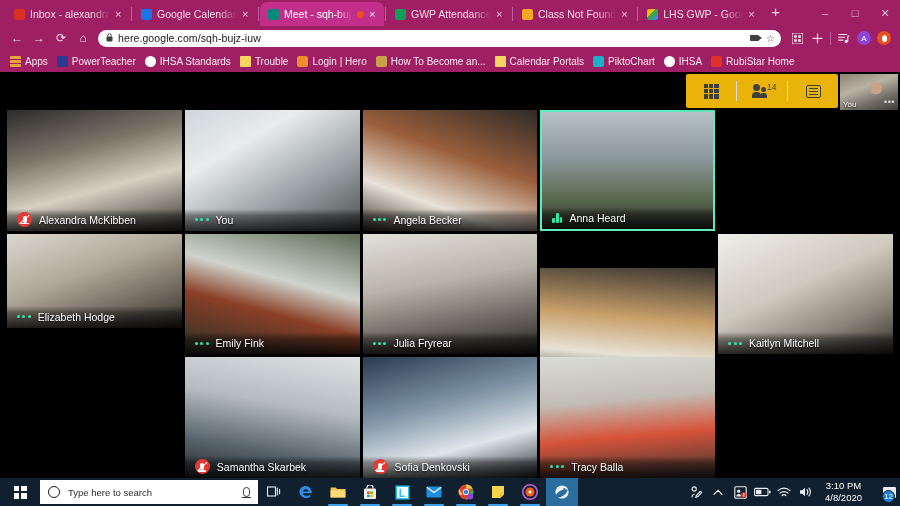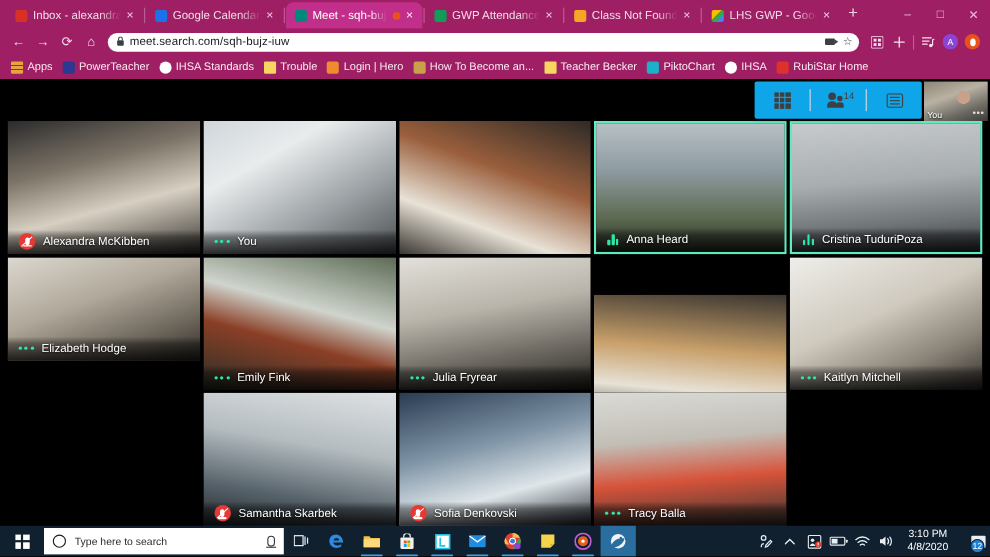--- a/index.html
+++ b/index.html
@@ -50,21 +50,21 @@
   .prof-pill i { width:5px;height:7px;background:#fff;border-radius:50% 50% 45% 45%; display:block;}
 
   .bookmarks { height:22px; display:flex; align-items:center; gap:0; padding-left:8px; }
   .bm { display:flex; align-items:center; gap:4px; padding:0 7px 0 2px; color:#fbeaf3; font-size:10px; white-space:nowrap; }
   .bm .bmic { width:11px; height:11px; flex:0 0 11px; display:block; border-radius:1px; }
 
   
   .meet { position:absolute; left:0; top:72px; width:900px; height:406px; background:#000; }
 
   .topctl {
-    position:absolute; right:62px; top:2px; height:34px; background:#0ea5e9;
+    position:absolute; right:62px; top:2px; height:34px; background:#eab308;
     border-radius:2px; display:flex; align-items:center; z-index:6;
     box-shadow:0 1px 3px rgba(0,0,0,.4);
   }
   .topctl .ci { width:50px; height:34px; display:flex; align-items:center; justify-content:center; position:relative; color:#3c4043; }
   .topctl .divider { width:1px; height:20px; background:#dadce0; }
   .grid-ic { width:15px; height:15px; display:grid; grid-template-columns:repeat(3,1fr); grid-template-rows:repeat(3,1fr); gap:1px; }
   .grid-ic span { background:#3c4043; display:block; }
   .ppl-ic { position:relative; width:20px; height:14px; }
   .ppl-ic .h1 { position:absolute; left:1px; top:0; width:7px; height:7px; border-radius:50%; background:#3c4043; }
   .ppl-ic .b1 { position:absolute; left:0; top:8px; width:9px; height:6px; border-radius:4px 4px 0 0; background:#3c4043; }
@@ -184,21 +184,21 @@
       <div class="navicon">→</div>
       <div class="navicon">⟳</div>
       <div class="navicon">⌂</div>
       <div class="omnibox">
         <span class="lock">
           <svg width="7" height="9" viewBox="0 0 7 9">
               <rect x="0.5" y="3.6" width="6" height="5" rx="1" fill="#3c4043"></rect>
               <path d="M1.8 3.6V2.4a1.7 1.7 0 013.4 0v1.2" stroke="#3c4043" stroke-width="1" fill="none"></path>
             </svg>
         </span>
-        <span class="urltext">meet.search.com/sqh-bujz-iuw</span>
+        <span class="urltext">here.google.com/sqh-bujz-iuw</span>
         <span class="rightic">
           <span class="ob-cam"></span>
           <span class="star">☆</span>
         </span>
       </div>
       <div class="tb-ic">
         <svg width="11" height="11" viewBox="0 0 11 11">
             <rect x="0" y="0" width="11" height="11" rx="1.5" fill="none" stroke="#f6e2ee" stroke-width="1.1"></rect>
             <rect x="2.2" y="2.2" width="2.6" height="2.6" fill="#f6e2ee"></rect>
             <rect x="6.2" y="2.2" width="2.6" height="2.6" fill="#f6e2ee"></rect>
@@ -249,21 +249,21 @@
         <div class="bm">
           <span class="bmic" style="background: rgb(240, 140, 46); border-radius: 2px;"></span>
           <span>Login | Hero</span>
         </div>
         <div class="bm">
           <span class="bmic" style="background: rgb(201, 161, 75); border-radius: 2px;"></span>
           <span>How To Become an...</span>
         </div>
         <div class="bm">
           <span class="bmic" style="background: rgb(247, 213, 96); border-radius: 1px;"></span>
-          <span>Teacher Becker</span>
+          <span>Calendar Portals</span>
         </div>
         <div class="bm">
           <span class="bmic" style="background: rgb(27, 177, 201); border-radius: 2px;"></span>
           <span>PiktoChart</span>
         </div>
         <div class="bm">
           <span class="bmic" style="background: rgb(255, 255, 255); border-radius: 50%;"></span>
           <span>IHSA</span>
         </div>
         <div class="bm">
@@ -328,41 +328,38 @@
             <span class="dots3">
               <i></i>
               <i></i>
               <i></i>
             </span>
             <span class="nm">You</span>
           </div>
         </div>
         <div class="tile" style="left: 355.6px; top: 0px; width: 174.8px; height: 120.667px;">
           <div class="vid" style="background: linear-gradient(200deg, rgb(46, 42, 38) 0%, rgb(154, 95, 60) 40%, rgb(232, 226, 215) 72%, rgb(58, 54, 49) 100%);"></div>
+          <div class="namebar">
+            <span class="dots3">
+              <i></i>
+              <i></i>
+              <i></i>
+            </span>
+            <span class="nm">Angela Becker</span>
+          </div>
         </div>
         <div class="tile speaking" style="left: 533.4px; top: 0px; width: 174.8px; height: 120.667px; border-color: rgb(93, 235, 192);">
           <div class="vid" style="background: linear-gradient(rgb(185, 194, 198) 0%, rgb(141, 154, 160) 38%, rgb(93, 107, 82) 72%, rgb(43, 49, 36) 100%);"></div>
           <div class="namebar">
             <span class="bars">
               <i></i>
               <i></i>
               <i></i>
             </span>
             <span class="nm">Anna Heard</span>
-          </div>
-        </div>
-        <div class="tile speaking" style="left: 711.2px; top: 0px; width: 174.8px; height: 120.667px; border-color: rgb(93, 235, 192);">
-          <div class="vid" style="background: linear-gradient(175deg, rgb(200, 204, 206) 0%, rgb(168, 173, 175) 45%, rgb(111, 116, 119) 75%, rgb(48, 52, 58) 100%);"></div>
-          <div class="namebar">
-            <span class="bars">
-              <i></i>
-              <i></i>
-              <i></i>
-            </span>
-            <span class="nm">Cristina TuduriPoza</span>
           </div>
         </div>
         <div class="tile" style="left: 0px; top: 123.667px; width: 174.8px; height: 94px;">
           <div class="vid" style="background: linear-gradient(160deg, rgb(220, 216, 207) 0%, rgb(176, 168, 154) 42%, rgb(110, 103, 92) 74%, rgb(47, 44, 40) 100%);"></div>
           <div class="namebar">
             <span class="dots3">
               <i></i>
               <i></i>
               <i></i>
             </span>

